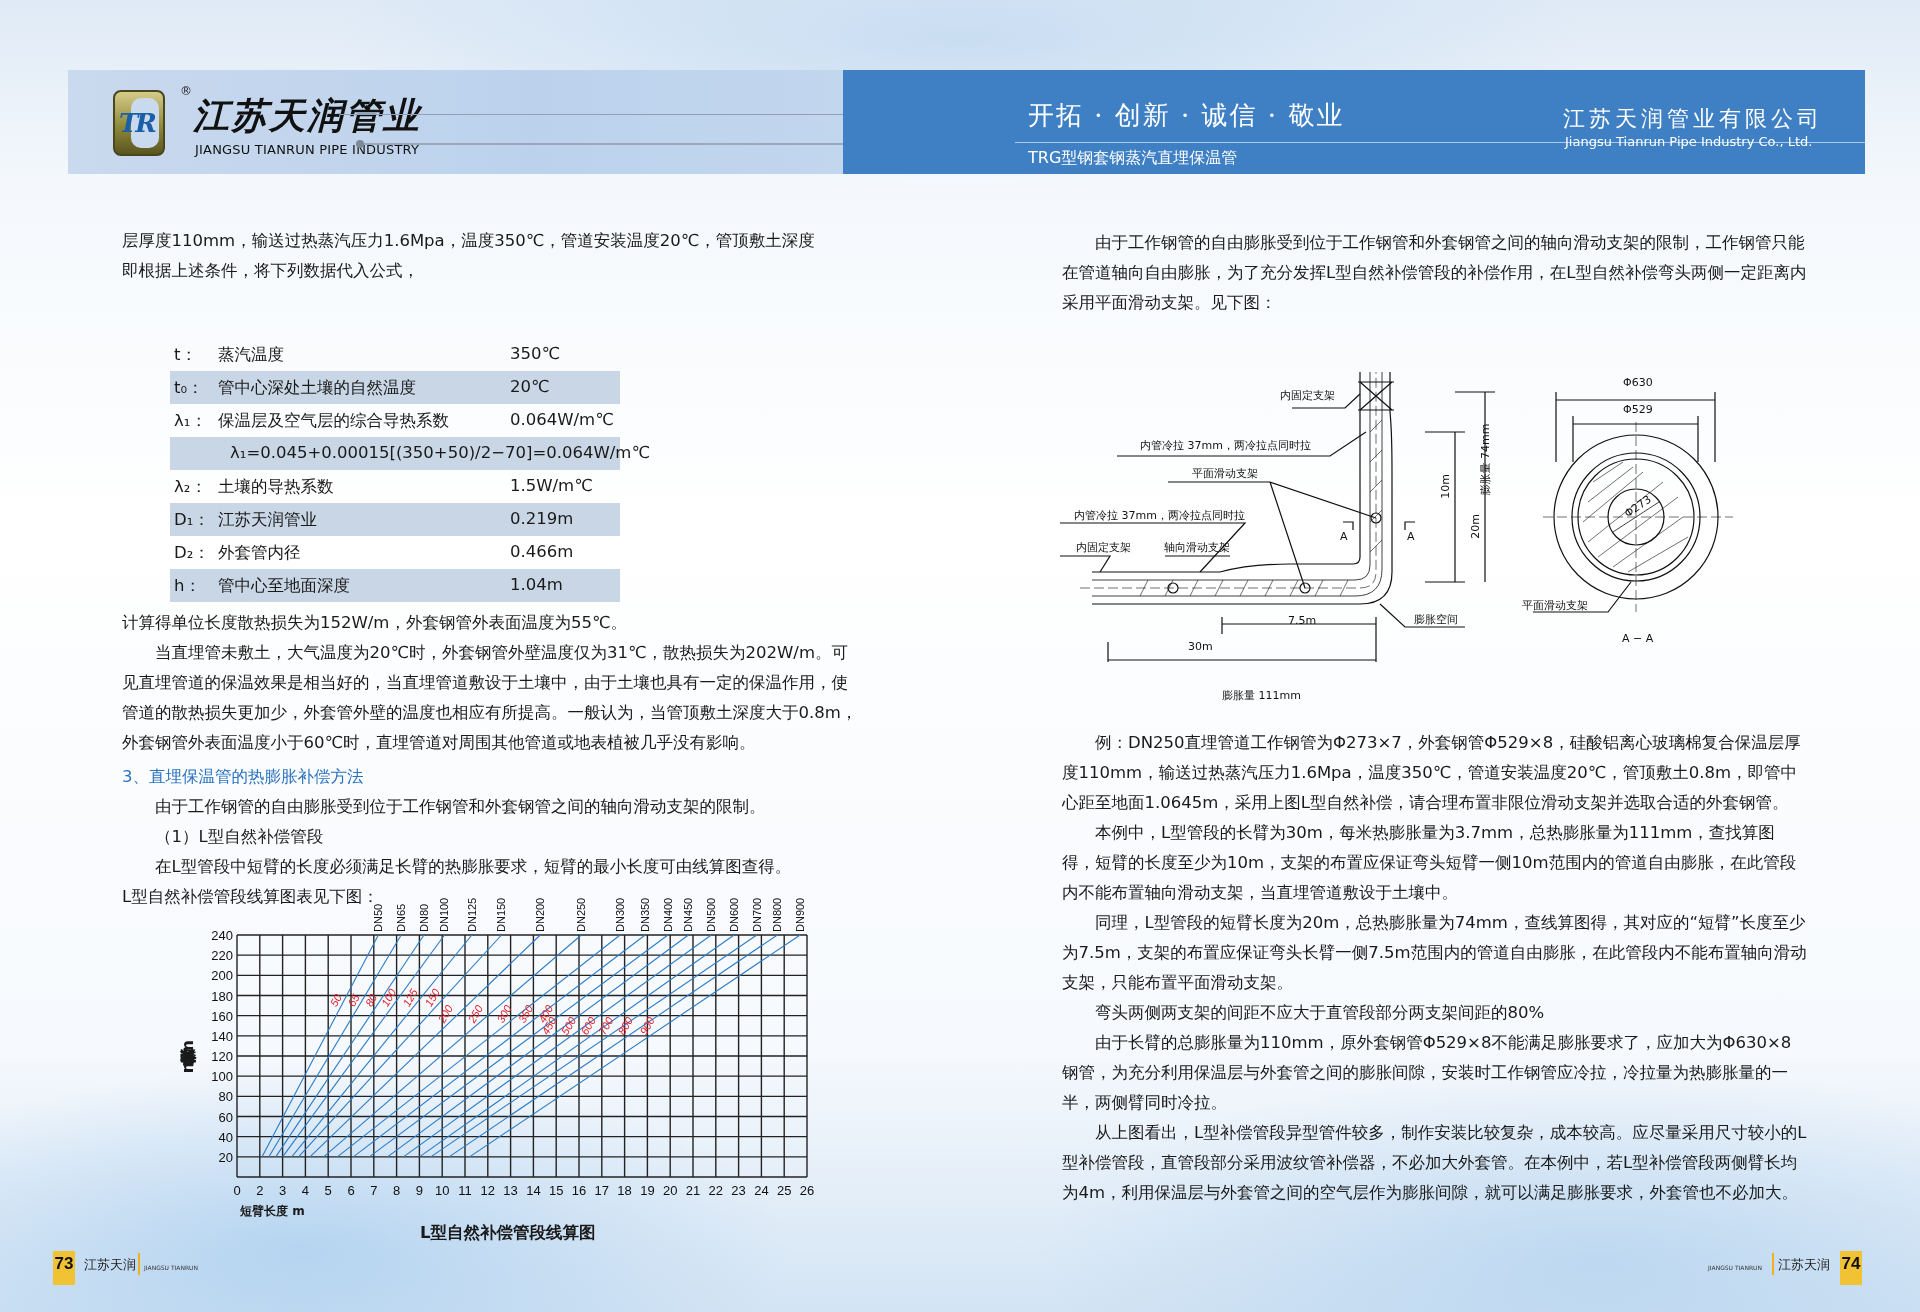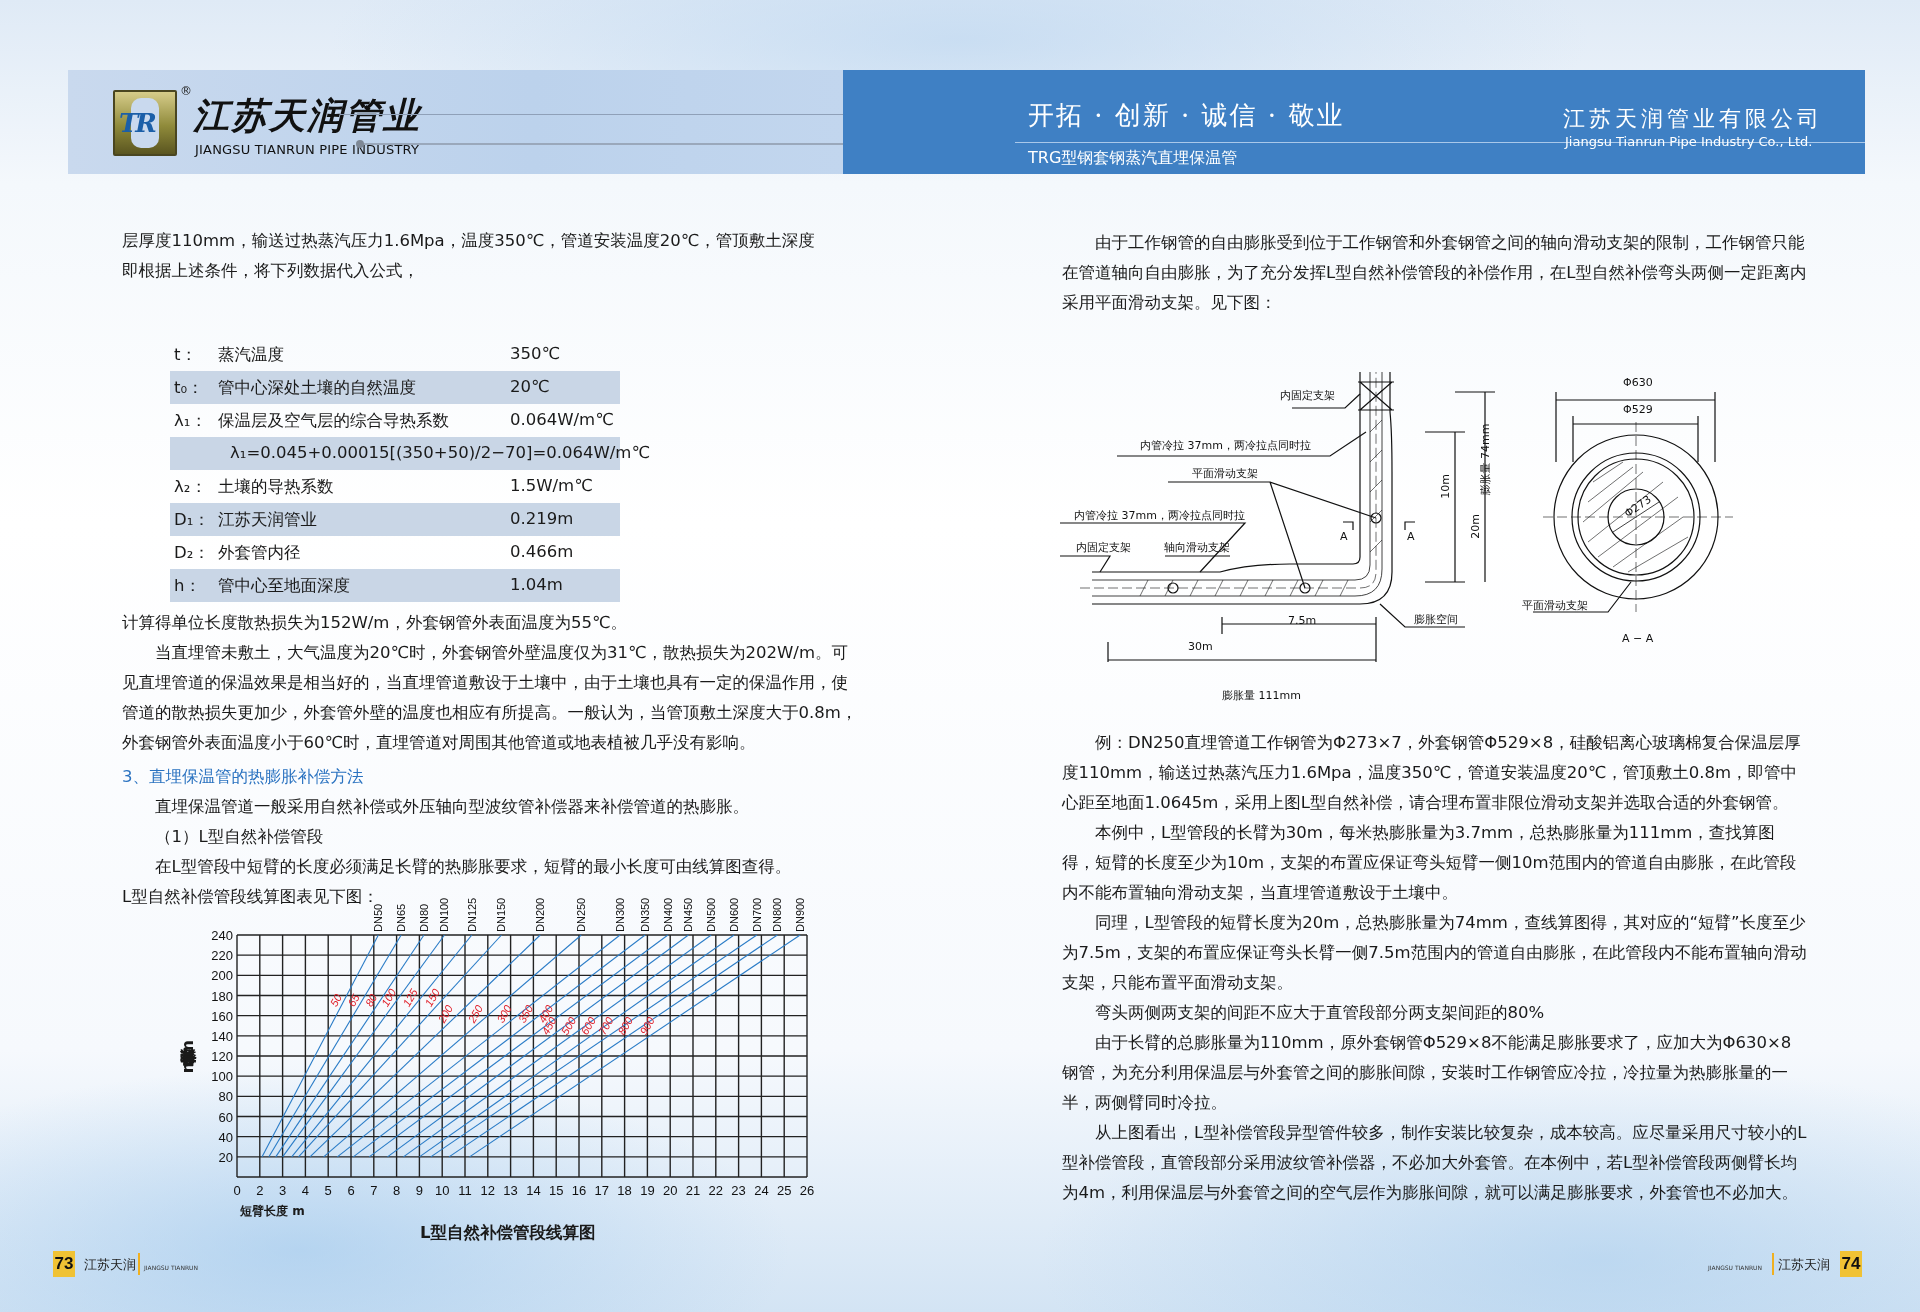--- a/index.html
+++ b/index.html
@@ -15,22 +15,22 @@
       linear-gradient(180deg, #dfeaf6 0%, #f4f8fc 14%, #ffffff 40%, #f6f9fd 80%, #d3e4f4 100%);
   }
   .abs { position: absolute; }
 
   
   .hdr-left {
     left: 68px; top: 70px; width: 775px; height: 104px;
     background: linear-gradient(90deg, #c9d9ee 0%, #bcd2ec 60%, #c2d6ee 100%);
   }
   .logo-mark {
-    left: 45px; top: 20px; width: 64px; height: 66px;
-    border-radius: 2px;
+    left: 45px; top: 20px; width: 52px; height: 66px;
+    border-radius: 8px;
     background: linear-gradient(180deg, #d6cc8a 0%, #8f8a3a 55%, #5a5520 100%);
     border: 2px solid #4a4620;
     text-decoration: underline;
   }
   .logo-mark .inner {
     position: absolute; left: 16px; top: 6px; width: 28px; height: 50px;
     background: #c9d9ee; border-radius: 10px;
   }
   .logo-mark .tr {
     position: absolute; left: 4px; top: 16px; width: 60px;
@@ -82,21 +82,21 @@
     writing-mode: vertical-rl; transform: rotate(180deg); white-space: nowrap;
   }
   .xlabel { left: 240px; top: 1203px; font-size: 12px; font-weight: bold; }
   .chart-title { left: 420px; top: 1222px; font-size: 16.5px; font-weight: bold; }
 
   
   .diagram { left: 1060px; top: 372px; width: 700px; height: 290px; }
   .dlabel { font-size: 11px; color: #111; position: absolute; white-space: nowrap; }
 
   
-  .pg-badge { width: 22px; height: 26px; background: #f0c234; color: #111; font-weight: bold; font-size: 17px; text-align: center; line-height: 26px; font-family: "Liberation Sans", sans-serif; }
+  .pg-badge { width: 22px; height: 34px; background: #f0c234; color: #111; font-weight: bold; font-size: 17px; text-align: center; line-height: 26px; font-family: "Liberation Sans", sans-serif; }
   .ft-cn { font-size: 13px; color: #222; }
   .ft-bar { width: 2px; height: 22px; background: #f0b020; }
   .ft-en { font-size: 6px; color: #333; }
 </style>
 </head>
 <body>
 
 <div class="abs hdr-left">
   <div class="abs logo-mark">
     <div class="inner"></div>
@@ -162,21 +162,21 @@
     <span class="sym">h：</span>
     <span class="desc">管中心至地面深度</span>
     <span class="val">1.04m</span>
   </div>
 </div>
 
 <div class="abs para" style="left:122px; top:608px; width:740px;">
   <div>计算得单位长度散热损失为152W/m，外套钢管外表面温度为55℃。</div>
   <div class="indent">当直埋管未敷土，大气温度为20℃时，外套钢管外壁温度仅为31℃，散热损失为202W/m。可见直埋管道的保温效果是相当好的，当直埋管道敷设于土壤中，由于土壤也具有一定的保温作用，使管道的散热损失更加少，外套管外壁的温度也相应有所提高。一般认为，当管顶敷土深度大于0.8m，外套钢管外表面温度小于60℃时，直埋管道对周围其他管道或地表植被几乎没有影响。</div>
   <div class="heading-blue" style="margin-top:4px;">3、直埋保温管的热膨胀补偿方法</div>
-  <div class="indent">直埋保温管道一般采用自然补偿或外压轴向型波纹管补偿器来补偿管道的热膨胀。</div>
+  <div class="indent">由于工作钢管的自由膨胀受到位于工作钢管和外套钢管之间的轴向滑动支架的限制。</div>
   <div class="indent">（1）L型自然补偿管段</div>
   <div class="indent">在L型管段中短臂的长度必须满足长臂的热膨胀要求，短臂的最小长度可由线算图查得。</div>
   <div>L型自然补偿管段线算图表见下图：</div>
 </div>
 
 <div class="abs chart">
   <svg id="chart-svg" width="640" height="360">
       <line x1="57" y1="55" x2="57" y2="297" stroke="#222" stroke-width="1.4"></line>
       <text x="57" y="315" font-size="13" text-anchor="middle" fill="#111" font-family="Liberation Sans, sans-serif">0</text>
       <line x1="79.8" y1="55" x2="79.8" y2="297" stroke="#222" stroke-width="1.4"></line>

